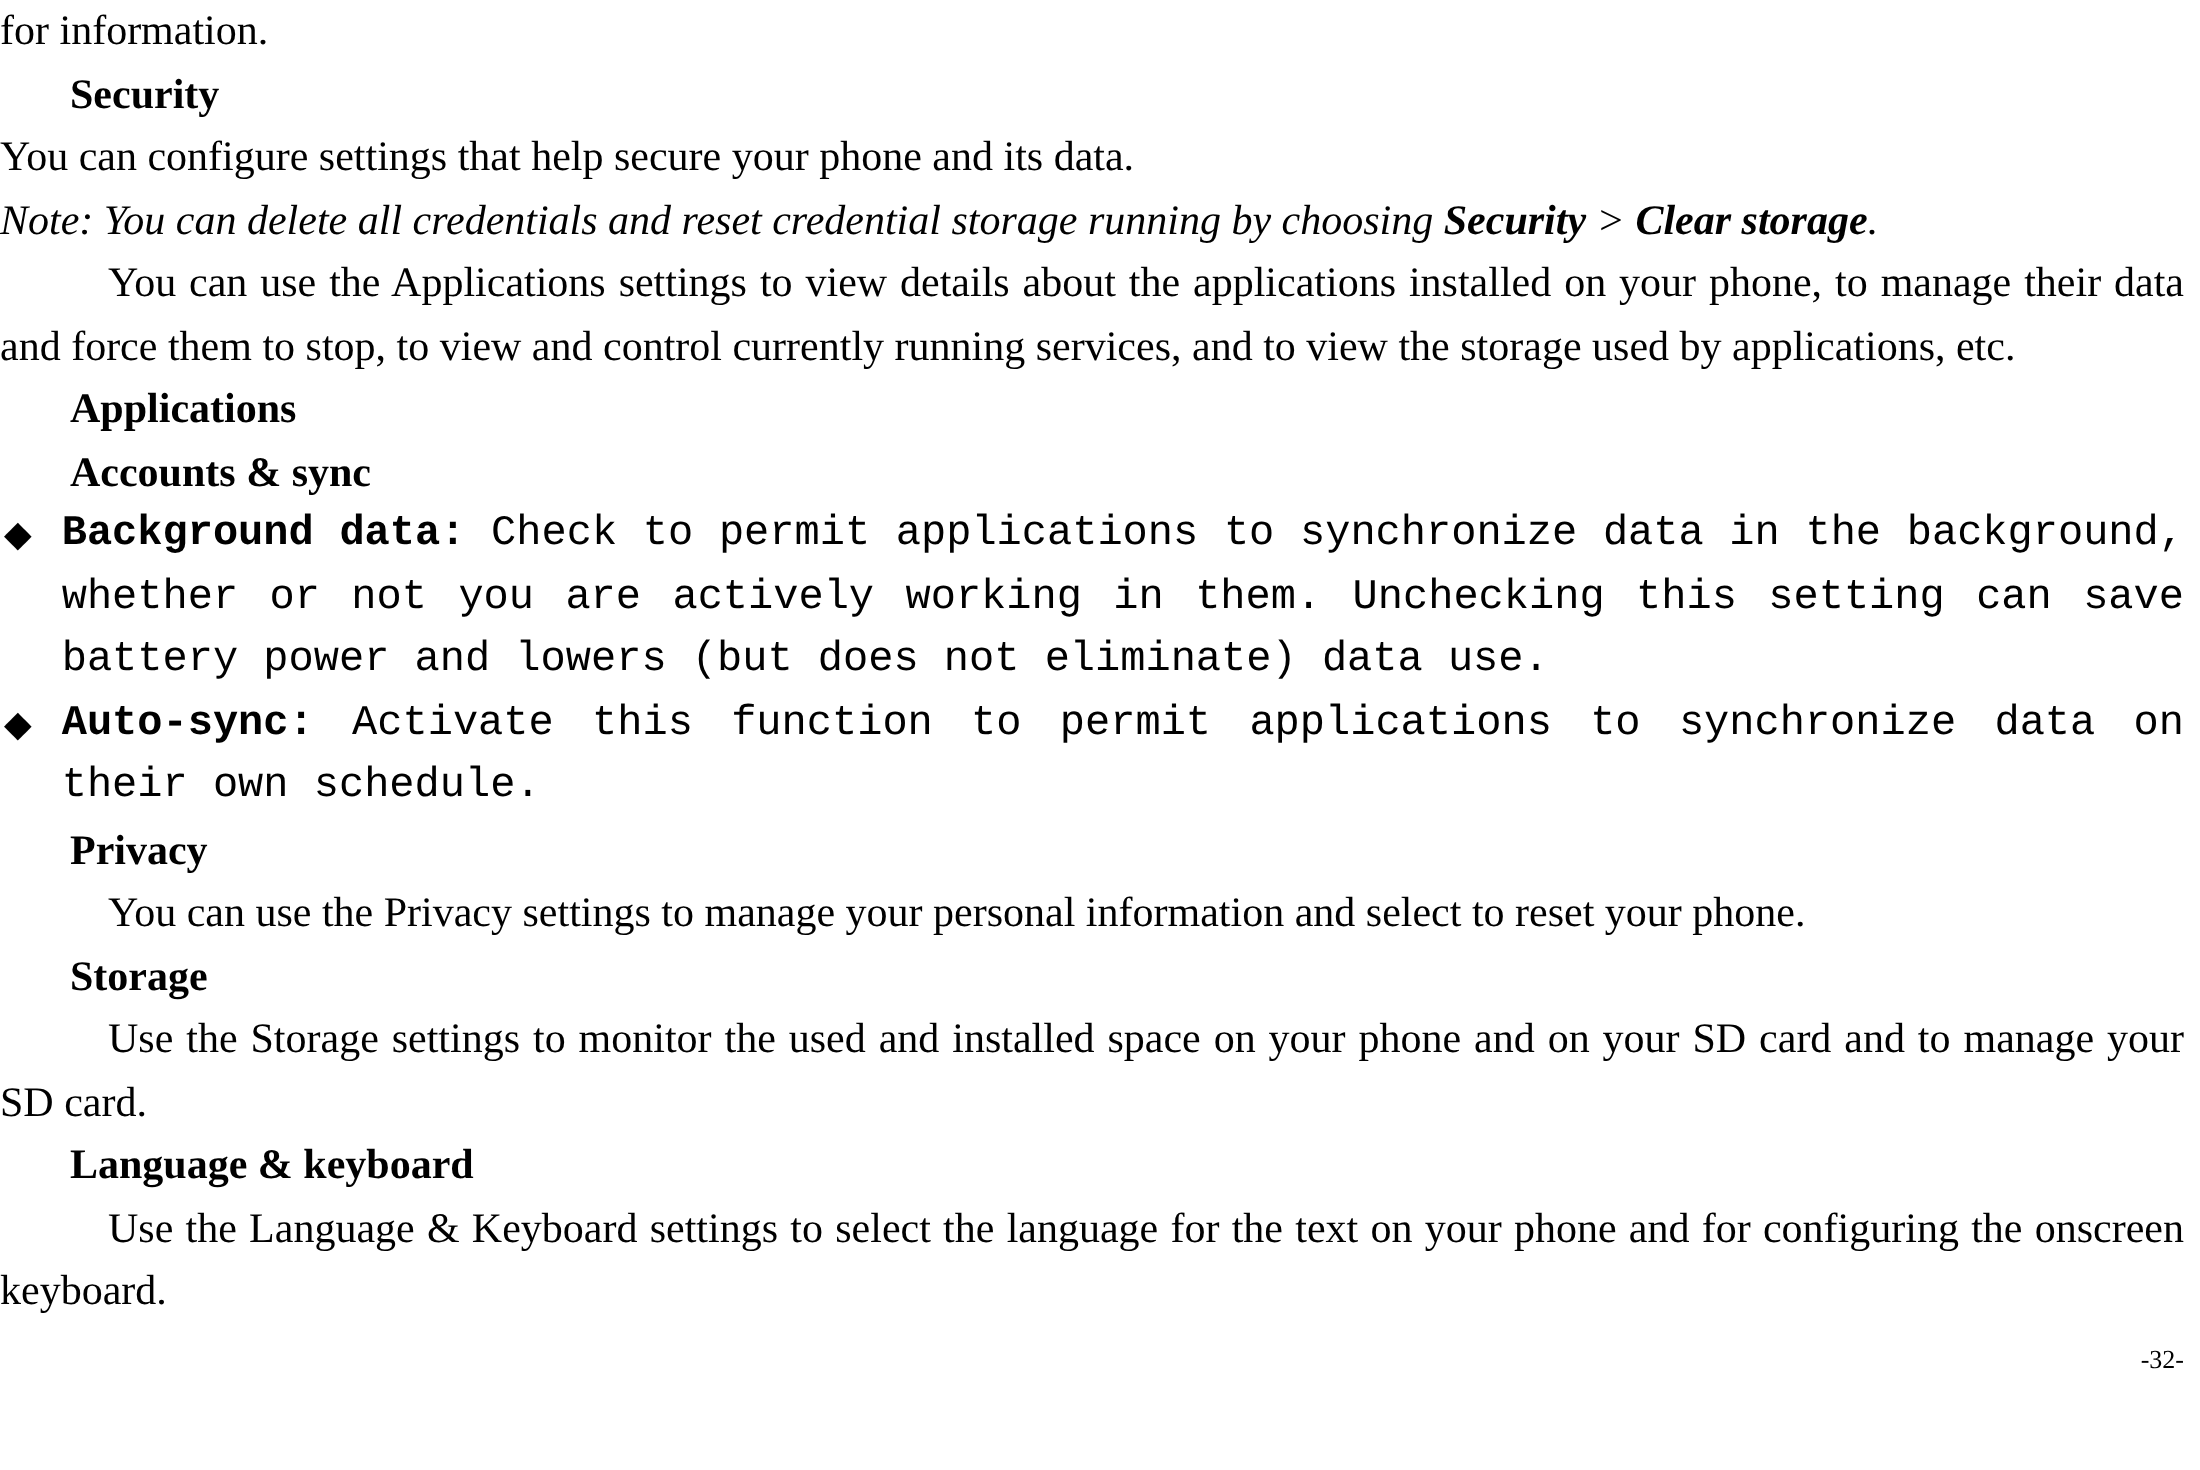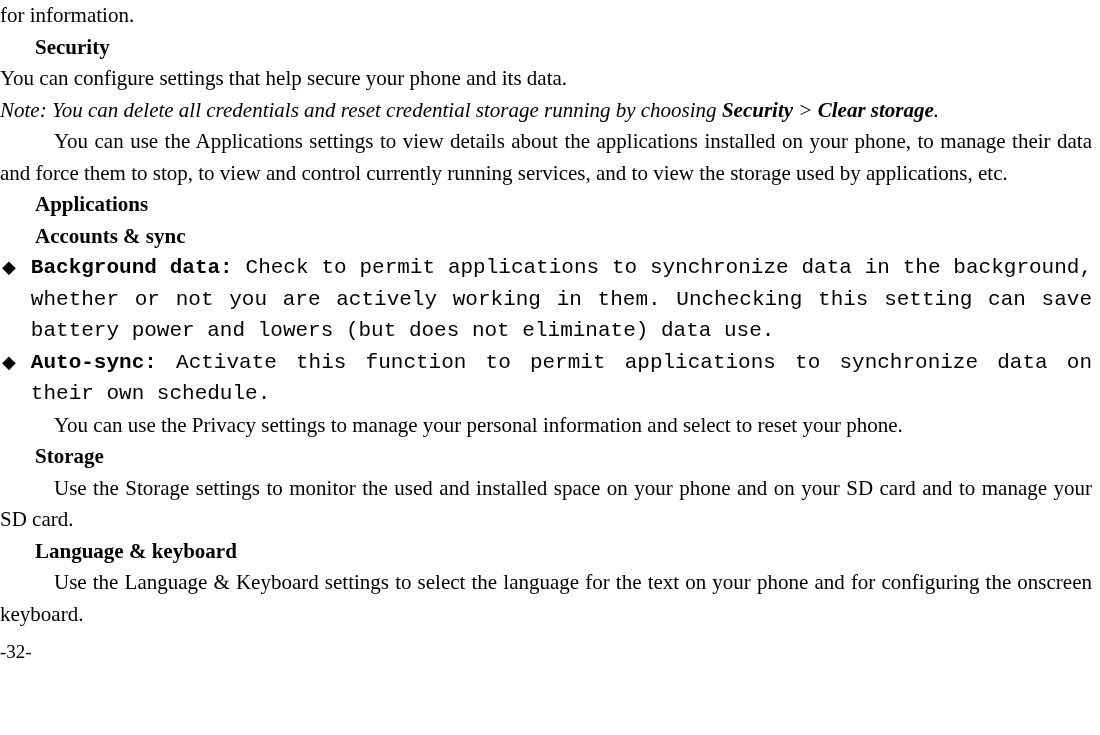--- a/index.html
+++ b/index.html
@@ -51,23 +51,24 @@
       font-family: Liberation Mono, monospace;
     }
     .bullet-content.last-left {
       text-align-last: left;
     }
     .inline-bold-italic {
       font-weight: bold;
       font-style: italic;
     }
     .footer {
-      text-align: left;
-      font-size: 19px;
+      text-align: right;
+      font-size: 13px;
       margin-top: 8px;
+      padding-left: 22px;
     }
   </style>
 </head>
 <body>
 
 <div class="page">
   <p class="line">for information.</p>
 
   <p class="line indent-1"><span class="bold">Security</span></p>
 
@@ -90,20 +91,21 @@
     </div>
   </div>
 
   <div class="bullet-line">
     <span class="bullet-sym">◆</span>
     <div class="bullet-content last-left">
       <span class="bold">Auto-sync:</span><span> Activate this function to permit applications to synchronize data on their own schedule.</span>
     </div>
   </div>
 
+  <p class="line indent-1"><span class="bold">Privacy</span></p>
 
   <p class="line indent-2">You can use the Privacy settings to manage your personal information and select to reset your phone.</p>
 
   <p class="line indent-1"><span class="bold">Storage</span></p>
 
   <p class="line" style="text-align:justify; text-indent:54px;">Use the Storage settings to monitor the used and installed space on your phone and on your SD card and to manage your SD card.</p>
 
   <p class="line indent-1"><span class="bold">Language &amp; keyboard</span></p>
 
   <p class="line" style="text-align:justify; text-indent:54px;">Use the Language &amp; Keyboard settings to select the language for the text on your phone and for configuring the onscreen keyboard.</p>

